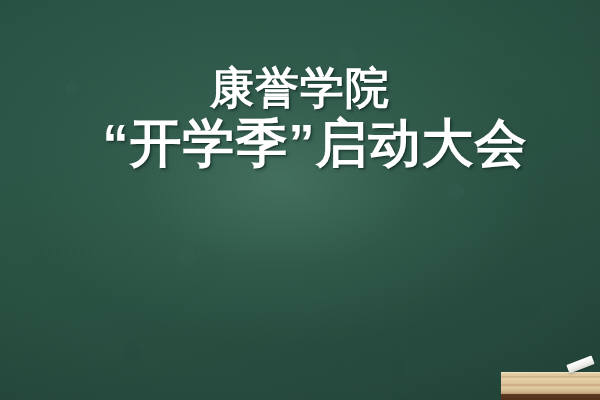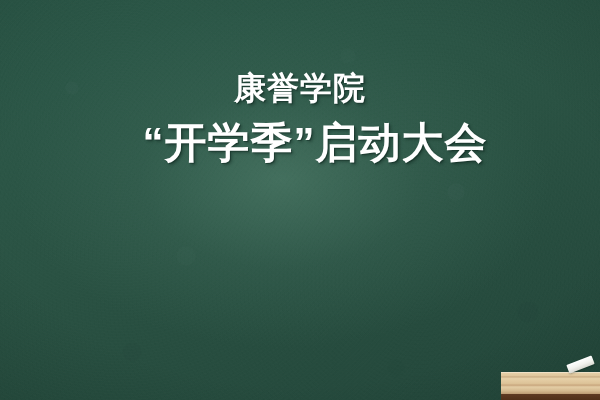--- a/index.html
+++ b/index.html
@@ -73,25 +73,25 @@
   .title-line {
     color: #ffffff;
     font-weight: bold;
     letter-spacing: 1px;
     text-shadow:
       1px 1px 0 rgba(20,48,38,0.55),
       2px 2px 3px rgba(10,30,24,0.42);
     white-space: nowrap;
   }
   .title-line-1 {
-    font-size: 32px;
+    font-size: 44px;
     line-height: 52px;
   }
   .title-line-2 {
-    font-size: 42px;
+    font-size: 52px;
     line-height: 58px;
     padding-left: 30px;
   }
 
   .subtitle-block {
     width: 100%;
     text-align: center;
     margin-top: 86px;
     user-select: none;
   }

